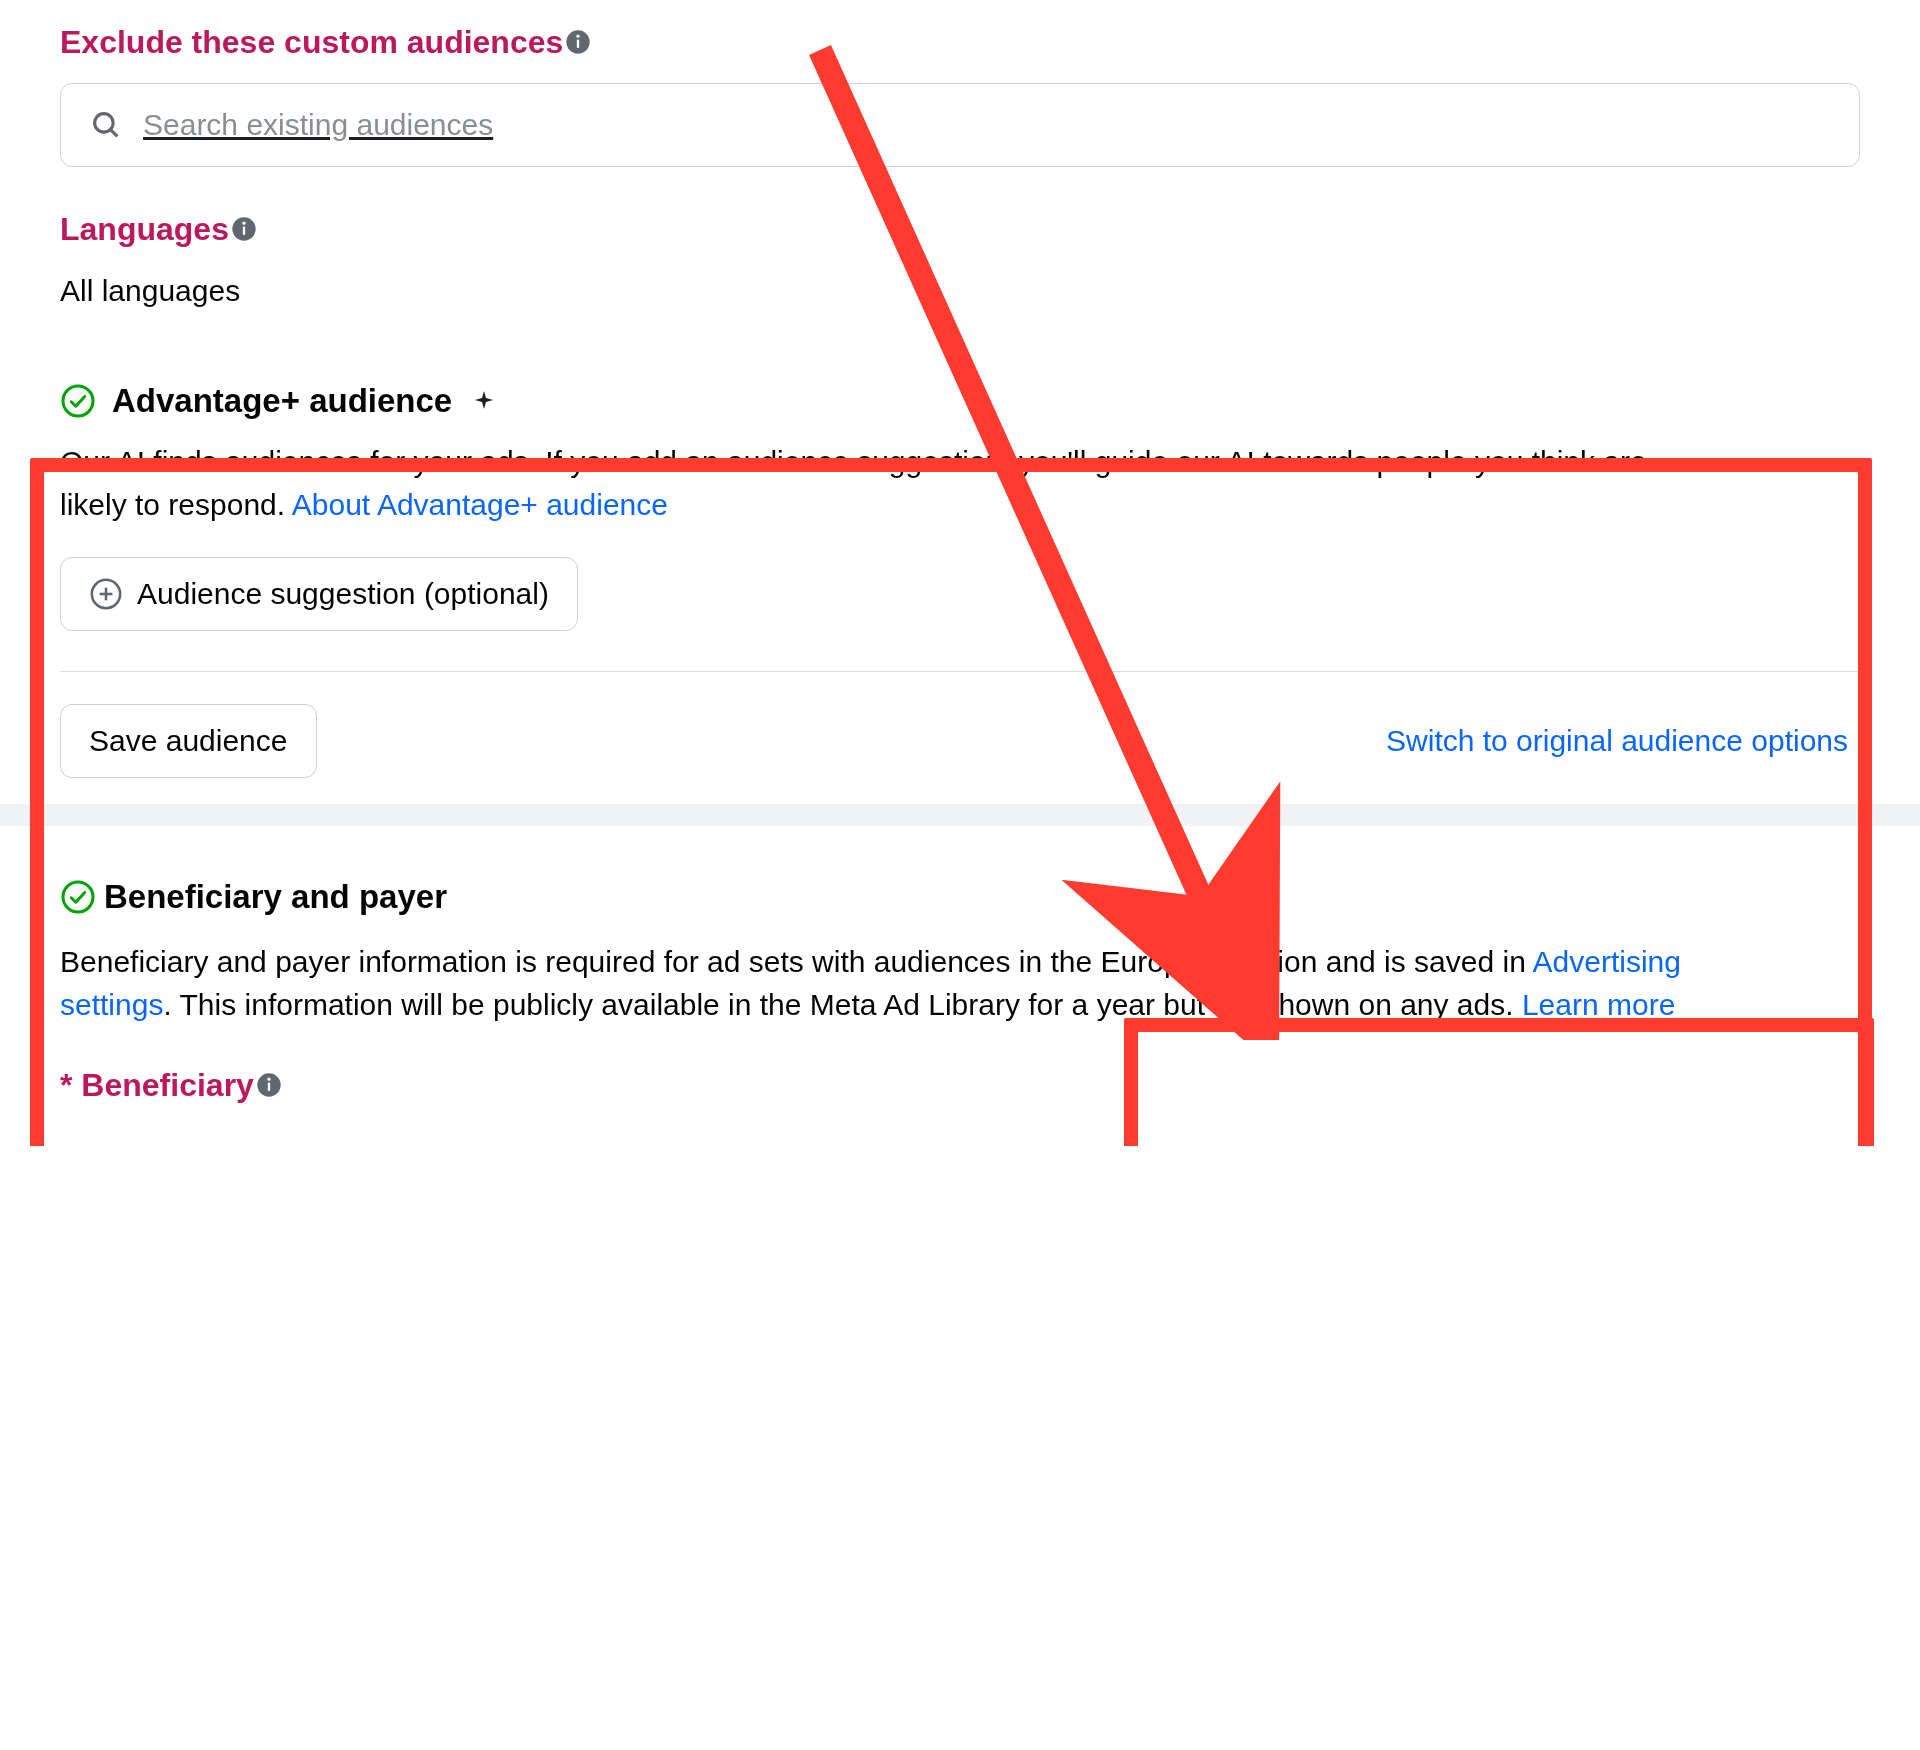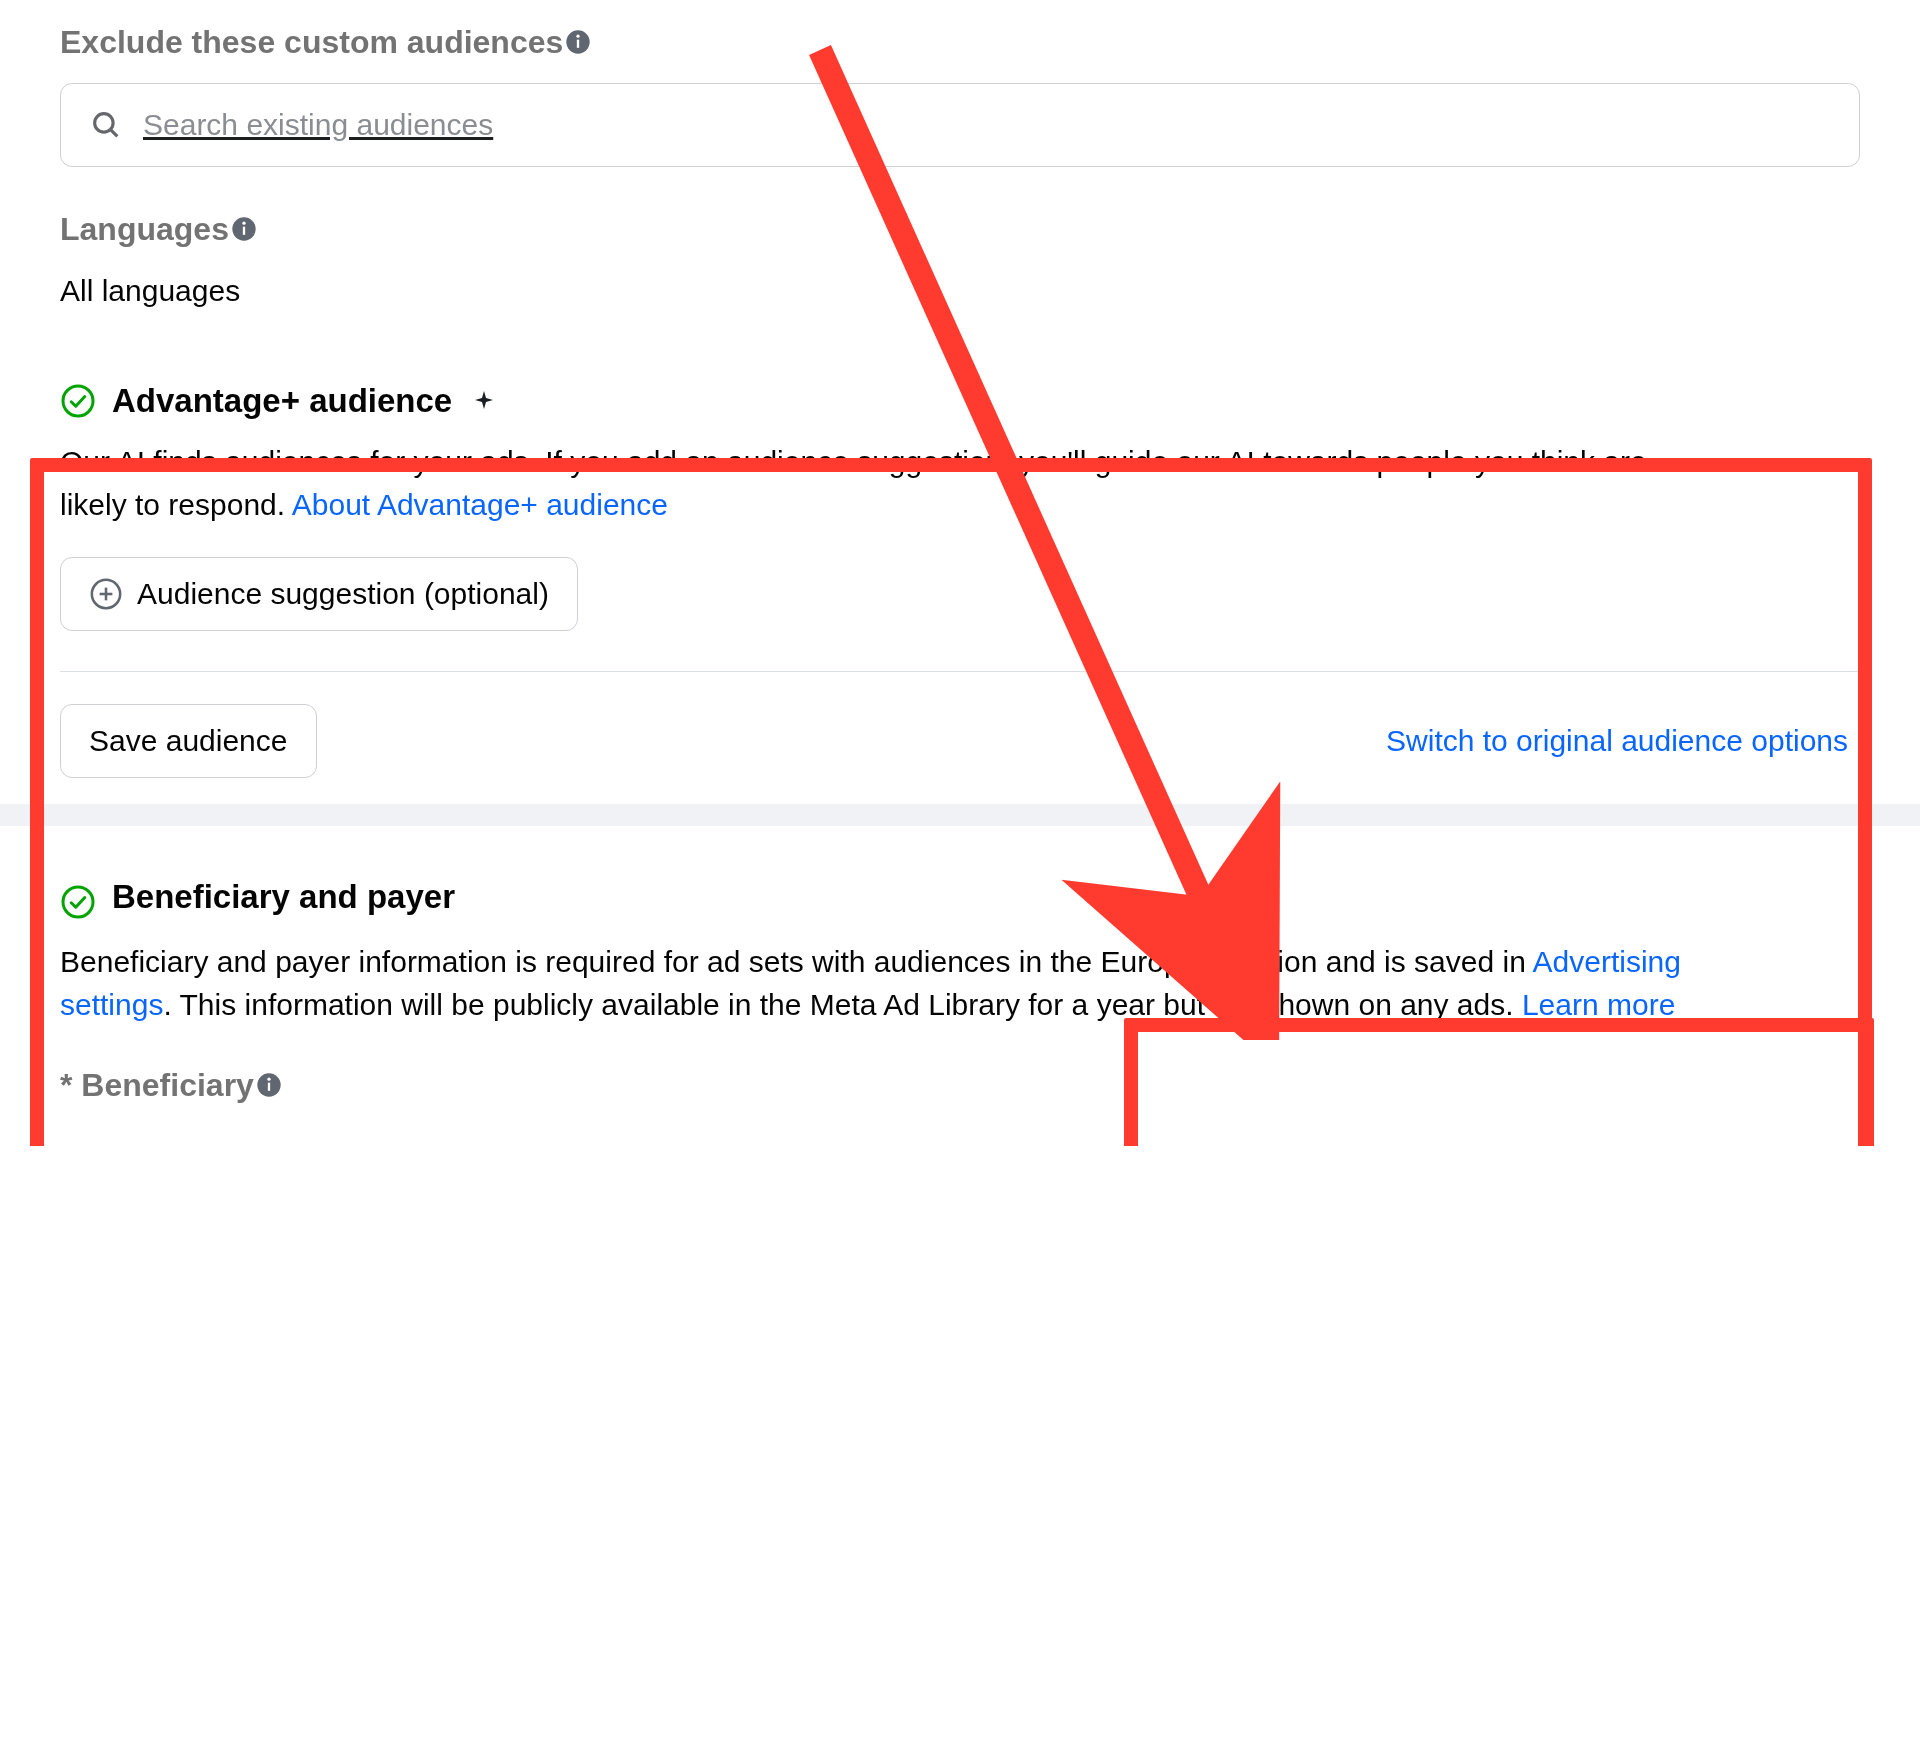--- a/index.html
+++ b/index.html
@@ -12,21 +12,21 @@
       line-height: 1.4;
       width: 1920px;
     }
     .section-label {
       font-weight: 600;
       font-size: 32px;
       display: flex;
       align-items: center;
       gap: 1px;
       margin-bottom: 18px;
-      color: #737373;
+      color: #be185d;
     }
     .section-label.with-margin {
       margin-top: 0;
     }
     .info-icon {
       display: inline-flex;
       align-items: center;
       justify-content: center;
       width: 28px;
       height: 28px;
@@ -138,22 +138,22 @@
       font-family: inherit;
       padding: 10px 12px;
     }
     .grey-strip {
       height: 22px;
       background: #f0f2f5;
       margin: 14px -60px 48px -60px;
     }
     .bp-title-row {
       display: flex;
-      align-items: flex-end;
-      gap: 16px;
+      align-items: center;
+      gap: 8px;
       margin-bottom: 20px;
     }
     .bp-text {
       font-size: 30px;
       line-height: 1.45;
       max-width: 1680px;
       color: #050505;
       margin-bottom: 36px;
     }
     .bp-text a { color: #0866ff; text-decoration: none; }

